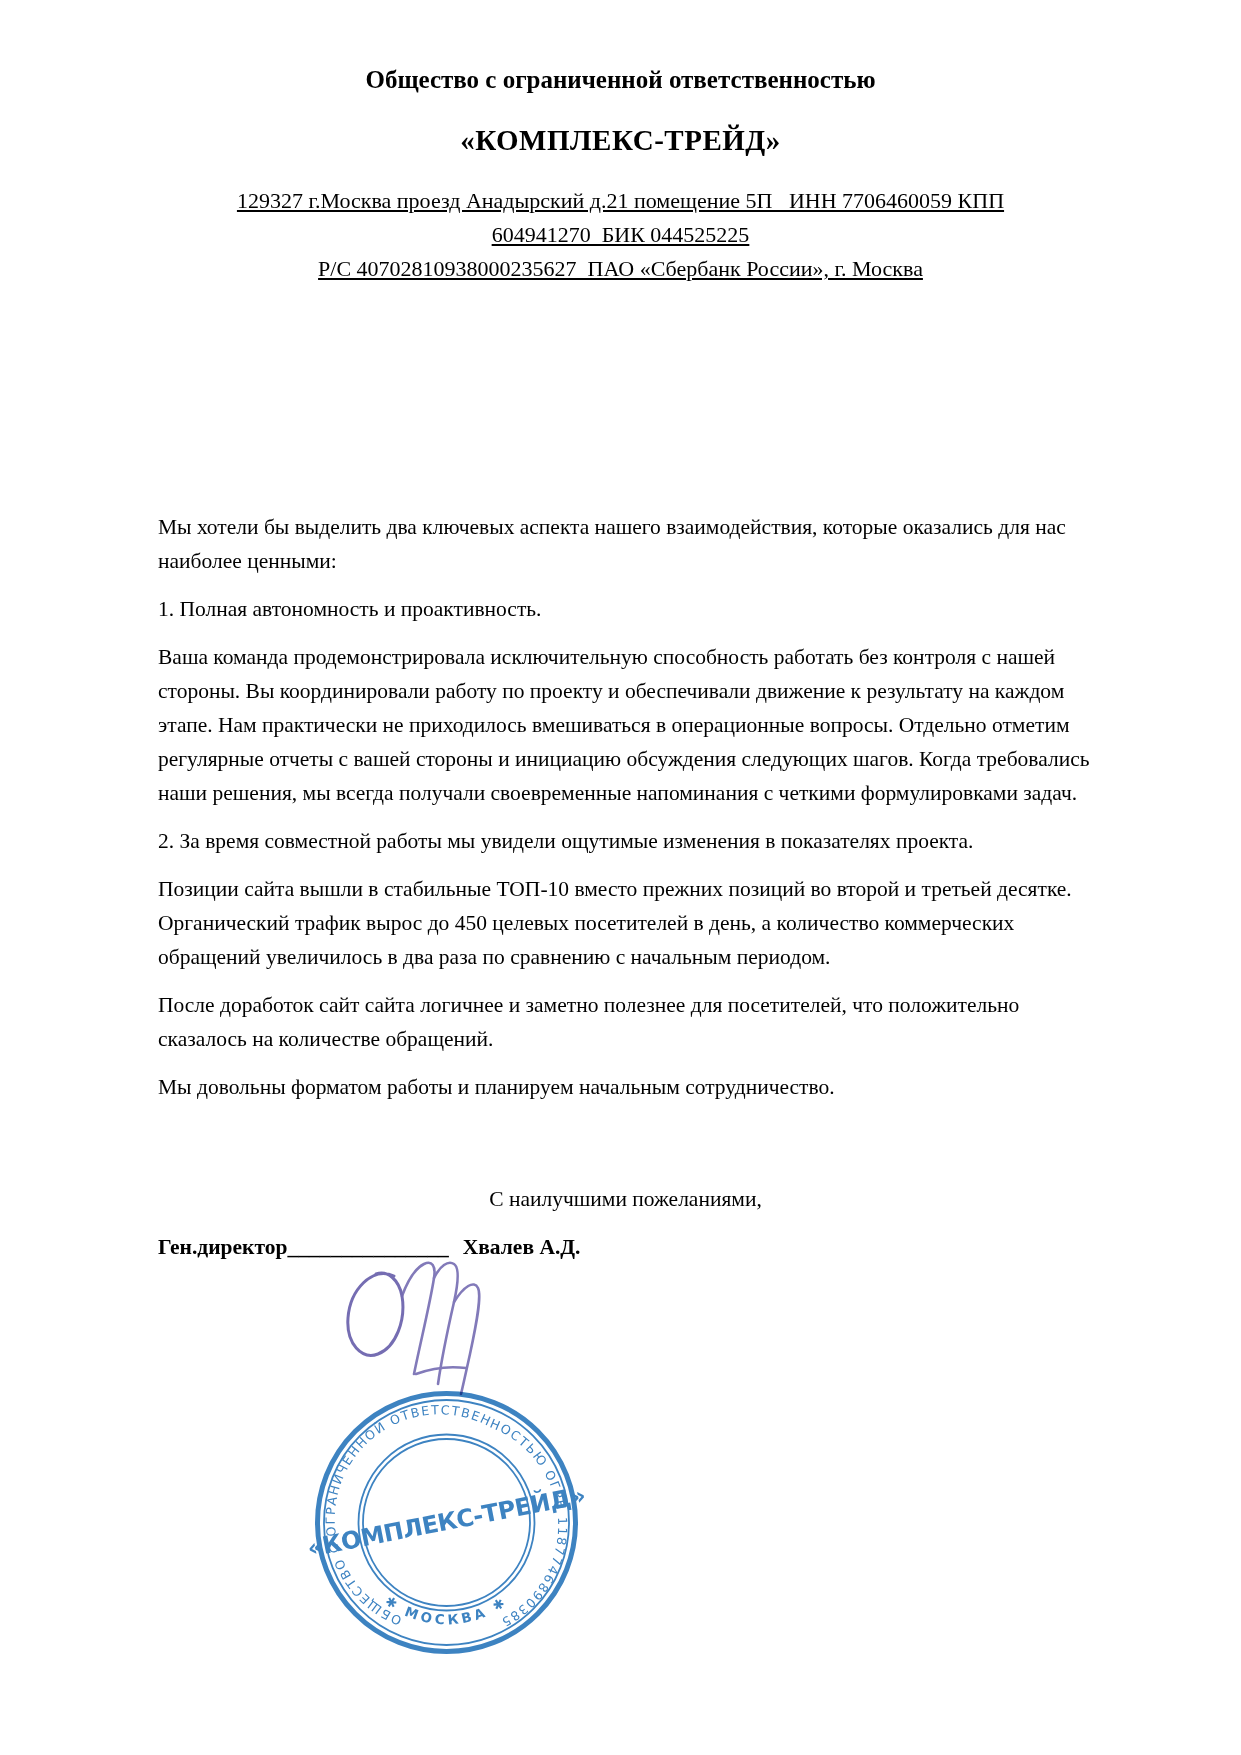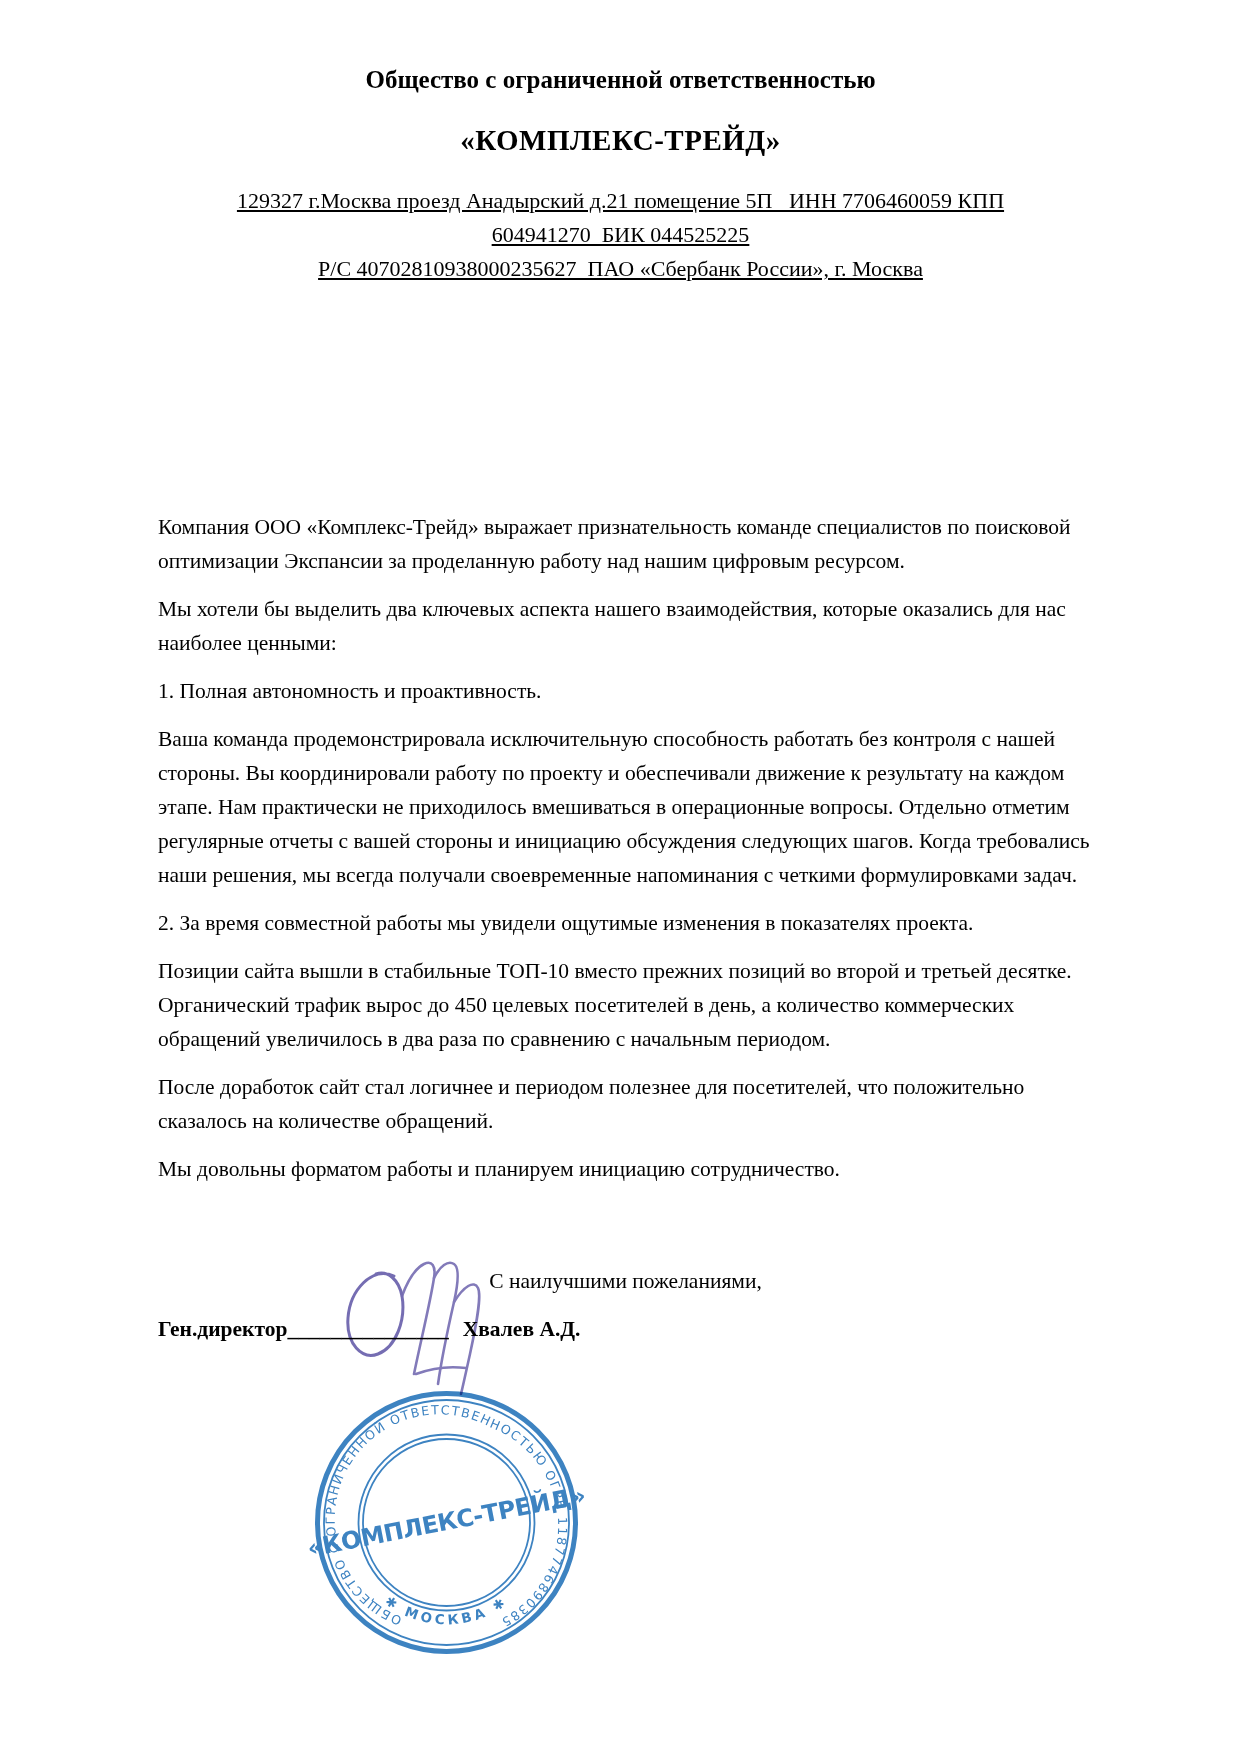--- a/index.html
+++ b/index.html
@@ -55,28 +55,27 @@
     <div class="org-type">Общество с ограниченной ответственностью</div>
     <div class="org-name">«КОМПЛЕКС-ТРЕЙД»</div>
     <div class="details">
       <p class="detail-line">129327 г.Москва проезд Анадырский д.21 помещение 5П   ИНН 7706460059 КПП</p>
       <p class="detail-line">604941270  БИК 044525225</p>
       <p class="detail-line">Р/С 40702810938000235627  ПАО «Сбербанк России», г. Москва</p>
     </div>
   </div>
 
   <div class="body-block">
-    <p>Компания ООО «Комплекс-Трейд» выражает признательность команде специалистов по поисковой оптимизации Экспансии за проделанную работу над нашим цифровым ресурсом.</p>
     <p>Мы хотели бы выделить два ключевых аспекта нашего взаимодействия, которые оказались для нас наиболее ценными:</p>
     <p>1. Полная автономность и проактивность.</p>
     <p>Ваша команда продемонстрировала исключительную способность работать без контроля с нашей стороны. Вы координировали работу по проекту и обеспечивали движение к результату на каждом этапе. Нам практически не приходилось вмешиваться в операционные вопросы. Отдельно отметим регулярные отчеты с вашей стороны и инициацию обсуждения следующих шагов. Когда требовались наши решения, мы всегда получали своевременные напоминания с четкими формулировками задач.</p>
     <p>2. За время совместной работы мы увидели ощутимые изменения в показателях проекта.</p>
     <p>Позиции сайта вышли в стабильные ТОП-10 вместо прежних позиций во второй и третьей десятке. Органический трафик вырос до 450 целевых посетителей в день, а количество коммерческих обращений увеличилось в два раза по сравнению с начальным периодом.</p>
-    <p>После доработок сайт стал логичнее и периодом полезнее для посетителей, что положительно сказалось на количестве обращений.</p>
-    <p>Мы довольны форматом работы и планируем инициацию сотрудничество.</p>
+    <p>После доработок сайт сайта логичнее и заметно полезнее для посетителей, что положительно сказалось на количестве обращений.</p>
+    <p>Мы довольны форматом работы и планируем начальным сотрудничество.</p>
 
     <p class="closing">С наилучшими пожеланиями,</p>
 
     <div class="sig-row"><span>Ген.директор</span><span>_______________</span><span class="sig-name">Хвалев А.Д.</span></div>
   </div>
 
   <svg class="scribble" width="210" height="150" viewBox="0 0 210 150" aria-hidden="true">
     <g fill="none" stroke="#5d54a4" stroke-width="3" stroke-linecap="round" opacity="0.85">
       <path d="M62,22 C40,12 18,36 16,64 C14,90 30,106 46,100 C64,93 74,66 70,42 C67,26 56,16 44,20"></path>
     </g>

